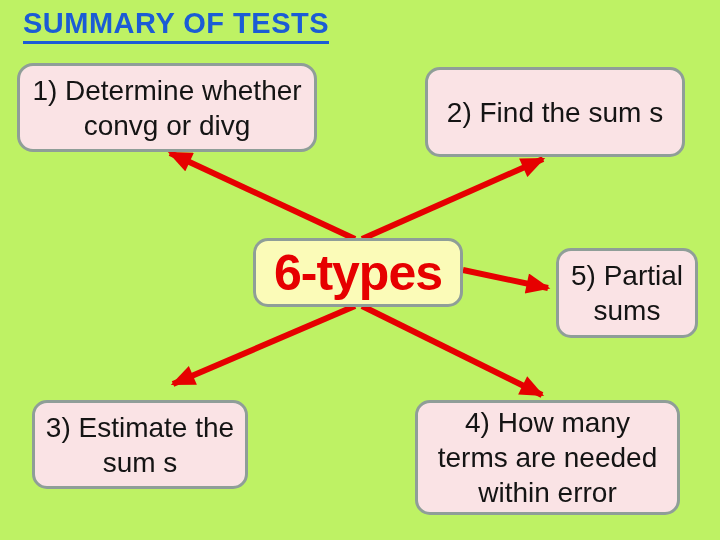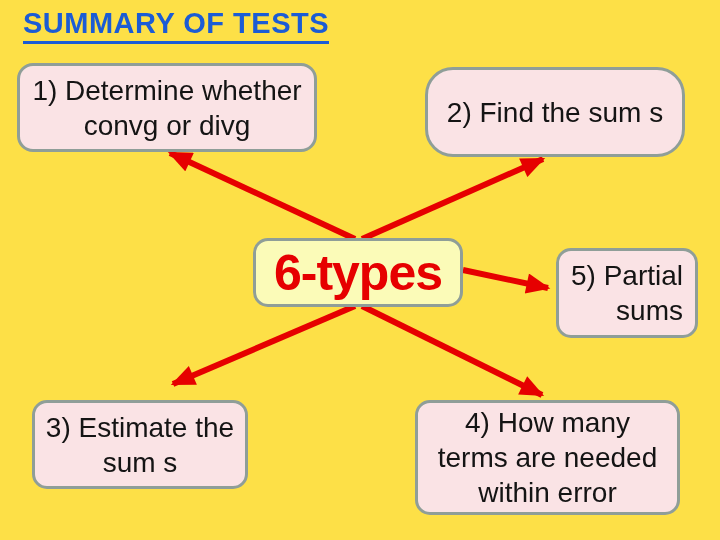--- a/index.html
+++ b/index.html
@@ -4,21 +4,21 @@
 <style>
   html, body {
     margin: 0;
     padding: 0;
     background: #ffffff;
   }
   .slide {
     position: relative;
     width: 720px;
     height: 540px;
-    background: #fde047;
+    background: #bef264;
     overflow: hidden;
     font-family: "Liberation Sans", sans-serif;
   }
   .title {
     position: absolute;
     left: 23px;
     top: 7px;
     font-size: 29px;
     font-weight: bold;
     color: #1b5cd5;
@@ -37,24 +37,24 @@
     justify-content: center;
     text-align: center;
   }
   .node-label {
     font-size: 28px;
     line-height: 35px;
     color: #141414;
     white-space: pre-line;
   }
   .node-1 { left: 17px;  top: 63px;  width: 300px; height: 89px; border-radius: 16px;  }
-  .node-2 { left: 425px; top: 67px;  width: 260px; height: 90px; border-radius: 28px;  }
+  .node-2 { left: 425px; top: 67px;  width: 260px; height: 90px;  }
   .node-3 { left: 32px;  top: 400px; width: 216px; height: 89px;  }
   .node-4 { left: 415px; top: 400px; width: 265px; height: 115px; }
-  .node-5 { left: 556px; top: 248px; width: 142px; height: 90px; text-align: right;  }
+  .node-5 { left: 556px; top: 248px; width: 142px; height: 90px;  }
   .node-center {
     left: 253px; top: 238px; width: 210px; height: 69px;
     background: #fbfbb8;
   }
   .center-label {
     font-size: 50px;
     font-weight: bold;
     color: #e60000;
     letter-spacing: -1px;
     white-space: nowrap;

